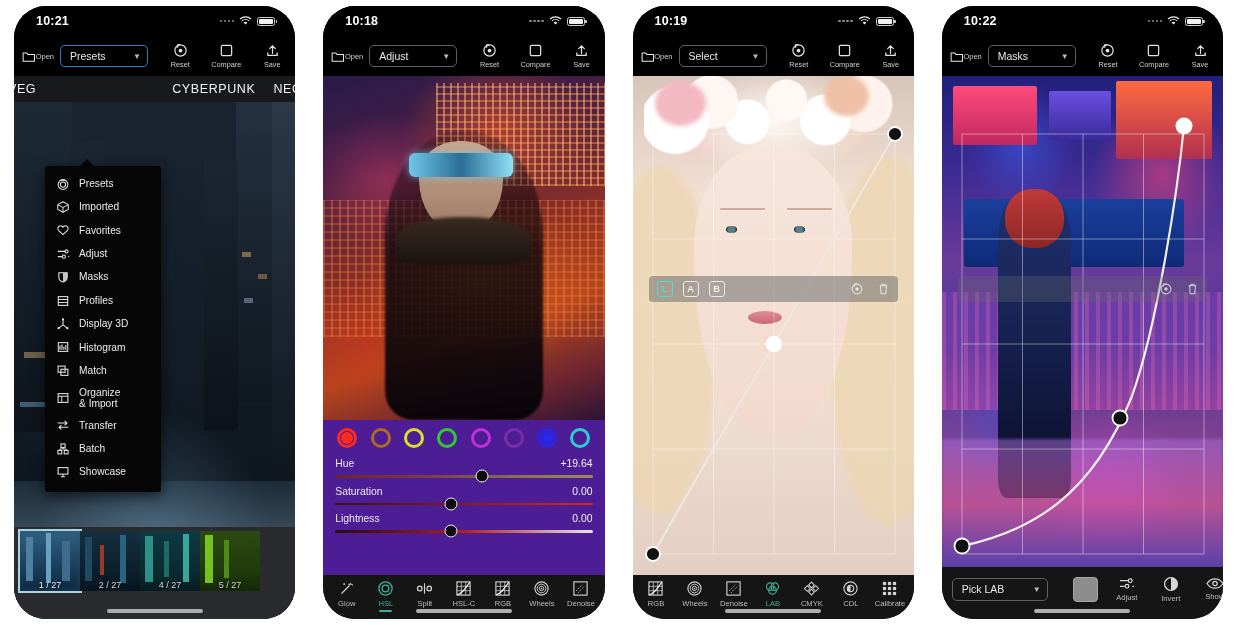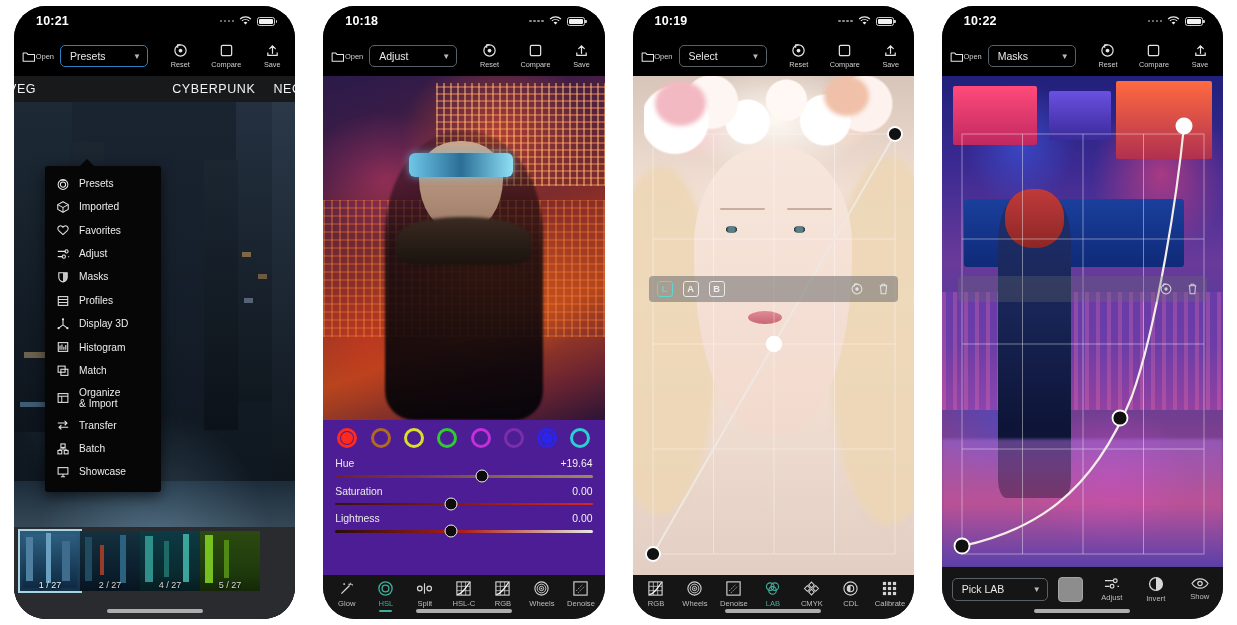--- a/index.html
+++ b/index.html
@@ -237,21 +237,21 @@
     border-radius:32% 32% 12% 12% / 16% 16% 6% 6%;
     filter:blur(.5px);
   }
   .person-hood{
     position:absolute; left:22.5%; top:23%; width:21%; height:12%;
     background:linear-gradient(180deg,#c03a3a,#8d2626); border-radius:46%;
   }
   .mask-bar{
     position:absolute; left:0;right:0;bottom:0; height:52px;
     background:#151516; display:flex; align-items:center;
-    padding:0 10px 8px 10px; gap:10px; z-index:8;
+    padding:0 10px 8px 10px; gap:25px; z-index:8;
   }
   .mask-swatch{
     width:25px;height:25px;border-radius:4px;background:#8d8d8d;border:1px solid #a5a5a5;
   }
   .phone4-labbar{
     position:absolute; left:16px; right:16px; top:272px; height:26px;
     background:rgba(110,110,110,.30); border-radius:4px;
     display:flex; align-items:center; padding:0 8px; gap:10px; z-index:6;
   }
   svg{ display:block; }

